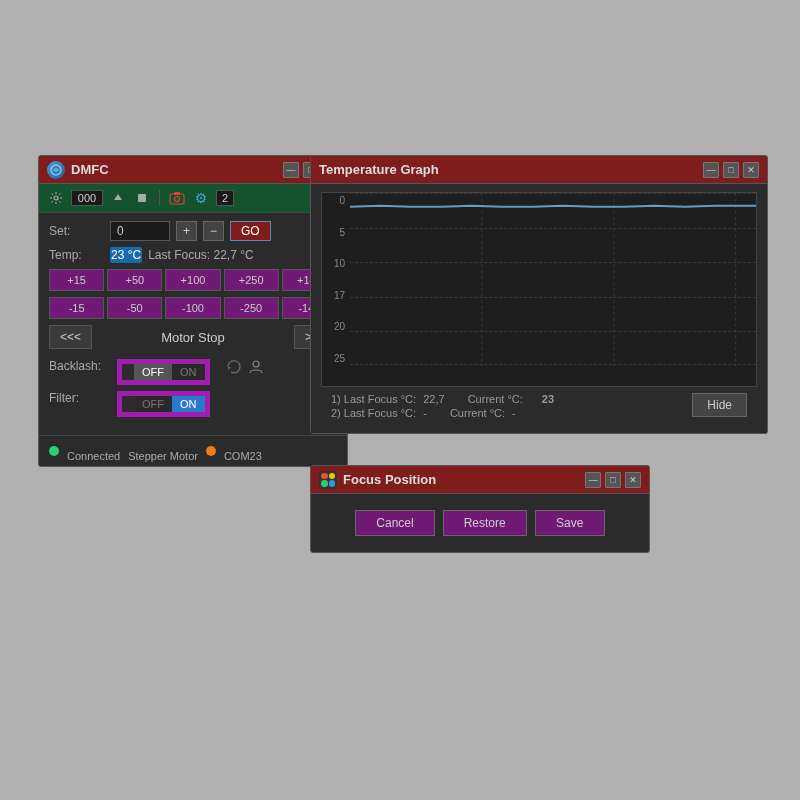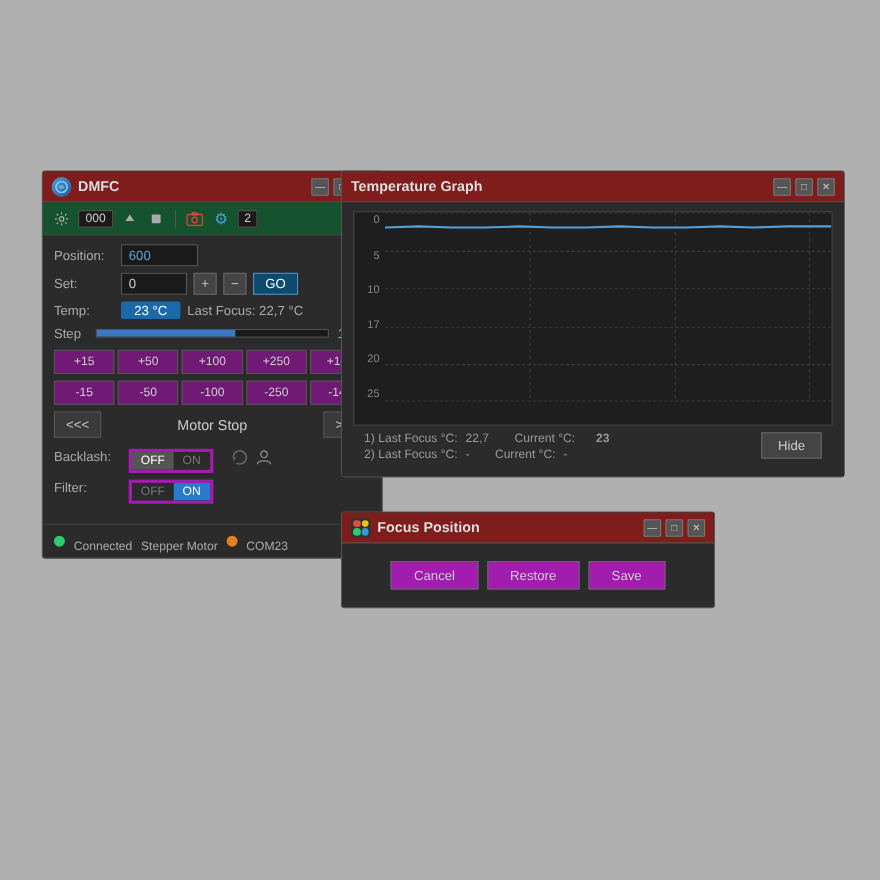--- a/index.html
+++ b/index.html
@@ -145,32 +145,32 @@
       border: 1px solid #666;
       color: #ccc;
       padding: 2px 6px;
       cursor: pointer;
       font-size: 12px;
       min-width: 20px;
       text-align: center;
     }
 
     .btn-go {
-      background: #0c4a6e;
+      background: #7f1d1d;
       border: 1px solid #5a8aba;
       color: #fff;
       padding: 2px 10px;
       cursor: pointer;
       font-size: 12px;
     }
 
     .temp-badge {
       background: #1a6aaa;
       color: #fff;
-      padding: 1px 12px;
+      padding: 1px 1px;
       font-size: 12px;
       border-radius: 2px;
     }
 
     .last-focus-text {
       color: #aaa;
       font-size: 12px;
     }
 
     .step-row {
@@ -253,22 +253,23 @@
     }
 
     .toggle-label {
       color: #aaa;
       font-size: 12px;
       width: 60px;
     }
 
     .toggle-group {
       display: flex;
-      border: 3px solid #a21caf;
+      border: 5px solid #a21caf;
       overflow: hidden;
+      padding-left: 12px;
     }
 
     .toggle-btn {
       padding: 2px 8px;
       background: #2a2a2a;
       color: #777;
       font-size: 11px;
       cursor: pointer;
       border: none;
     }
@@ -423,21 +424,21 @@
       margin-bottom: 20px;
     }
 
     .filter-buttons {
       display: flex;
       gap: 8px;
       justify-content: center;
     }
 
     .btn-filter {
-      background: #a21caf;
+      background: #701a75;
       border: 1px solid #666;
       color: #ccc;
       padding: 5px 20px;
       cursor: pointer;
       font-size: 12px;
       min-width: 70px;
       text-align: center;
     }
 
     
@@ -551,46 +552,35 @@
     <div class="light-icon">
       <svg width="16" height="16" viewBox="0 0 16 16" fill="none">
         <circle cx="8" cy="8" r="3" stroke="#aaa" stroke-width="1.2"></circle>
         <circle cx="8" cy="8" r="5" stroke="#aaa" stroke-width="0.8" stroke-dasharray="1 2"></circle>
       </svg>
     </div>
   </div>
 
   <div class="dmfc-content">
 
-    <div class="field-row">
-      <span class="field-label">Position:</span>
-      <span class="field-value">600</span>
-    </div>
 
     <div class="field-row">
       <span class="field-label">Set:</span>
       <input class="set-input" type="text" value="0" style="">
       <button class="btn-small">+</button>
       <button class="btn-small">−</button>
       <button class="btn-go">GO</button>
     </div>
 
     <div class="field-row">
       <span class="field-label">Temp:</span>
       <span class="temp-badge">23 °C</span>
       <span class="last-focus-text">Last Focus: 22,7 °C</span>
     </div>
 
-    <div class="step-row">
-      <span class="step-label">Step</span>
-      <div class="step-bar-container">
-        <div class="step-bar-fill" style="width:60%;"></div>
-      </div>
-      <span class="step-value">142</span>
-    </div>
 
     <div class="btn-grid">
       <button class="btn-step">+15</button>
       <button class="btn-step">+50</button>
       <button class="btn-step">+100</button>
       <button class="btn-step">+250</button>
       <button class="btn-step">+142</button>
     </div>
 
     <div class="btn-grid">

